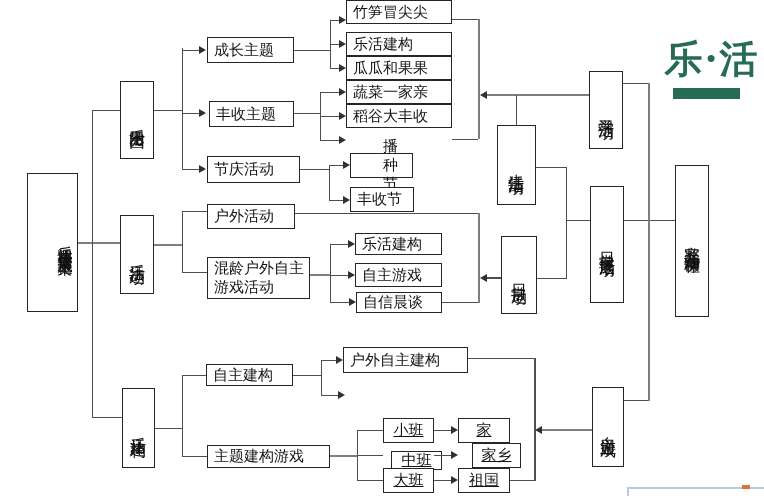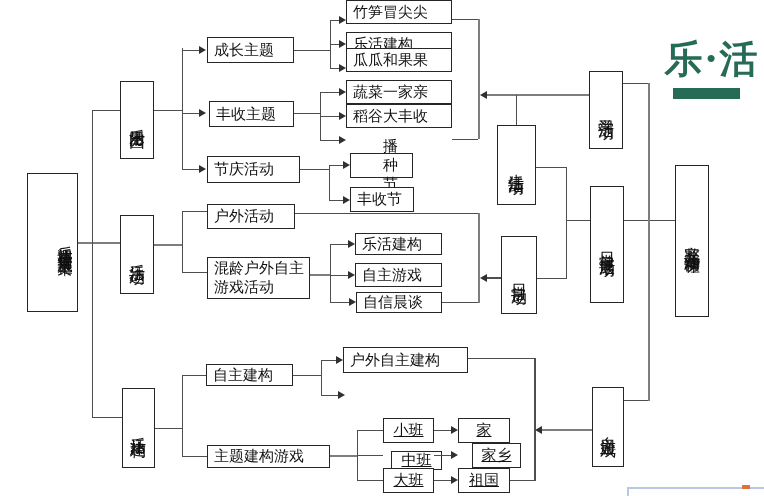--- a/index.html
+++ b/index.html
@@ -48,21 +48,21 @@
   <div class="box pl" style="left:207px;top:37px;width:87px;height:26px;">成长主题</div>
   <div class="box pl" style="left:209px;top:101px;width:85px;height:26px;">丰收主题</div>
   <div class="box pl" style="left:207px;top:156px;width:93px;height:27px;">节庆活动</div>
   <div class="box pl" style="left:207px;top:204px;width:88px;height:25px;">户外活动</div>
   <div class="box pl" style="left:207px;top:257px;width:103px;height:42px;">混龄户外自主游戏活动</div>
   <div class="box pl" style="left:206px;top:364px;width:87px;height:22px;">自主建构</div>
   <div class="box pl" style="left:207px;top:445px;width:123px;height:23px;">主题建构游戏</div>
 
   <div class="box pl" style="left:346px;top:0;width:106px;height:24px;">竹笋冒尖尖</div>
   <div class="box pl" style="left:346px;top:32px;width:106px;height:24px;">乐活建构</div>
-  <div class="box pl" style="left:346px;top:48px;width:106px;height:24px;">瓜瓜和果果</div>
+  <div class="box pl" style="left:346px;top:56px;width:106px;height:24px;">瓜瓜和果果</div>
   <div class="box pl" style="left:346px;top:80px;width:106px;height:24px;">蔬菜一家亲</div>
   <div class="box pl" style="left:346px;top:104px;width:106px;height:24px;">稻谷大丰收</div>
 
   <div class="box pl" style="left:350px;top:153px;width:63px;height:25px;padding-left:32px;">播种节</div>
   <div class="box pl" style="left:350px;top:187px;width:64px;height:25px;">丰收节</div>
 
   <div class="box pl" style="left:355px;top:233px;width:87px;height:22px;">乐活建构</div>
   <div class="box pl" style="left:355px;top:263px;width:87px;height:24px;">自主游戏</div>
   <div class="box pl" style="left:356px;top:292px;width:86px;height:21px;">自信晨谈</div>
 

